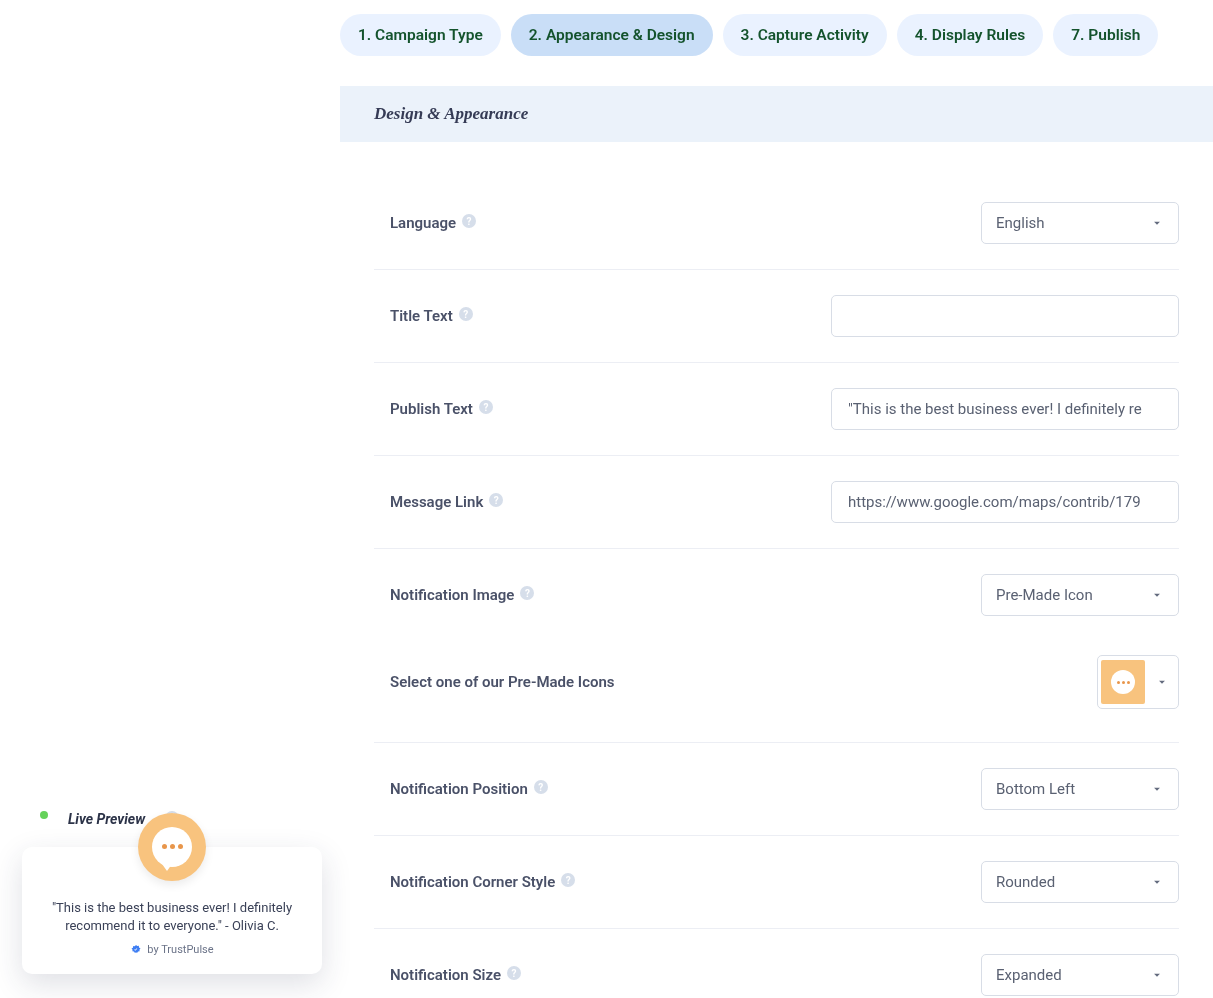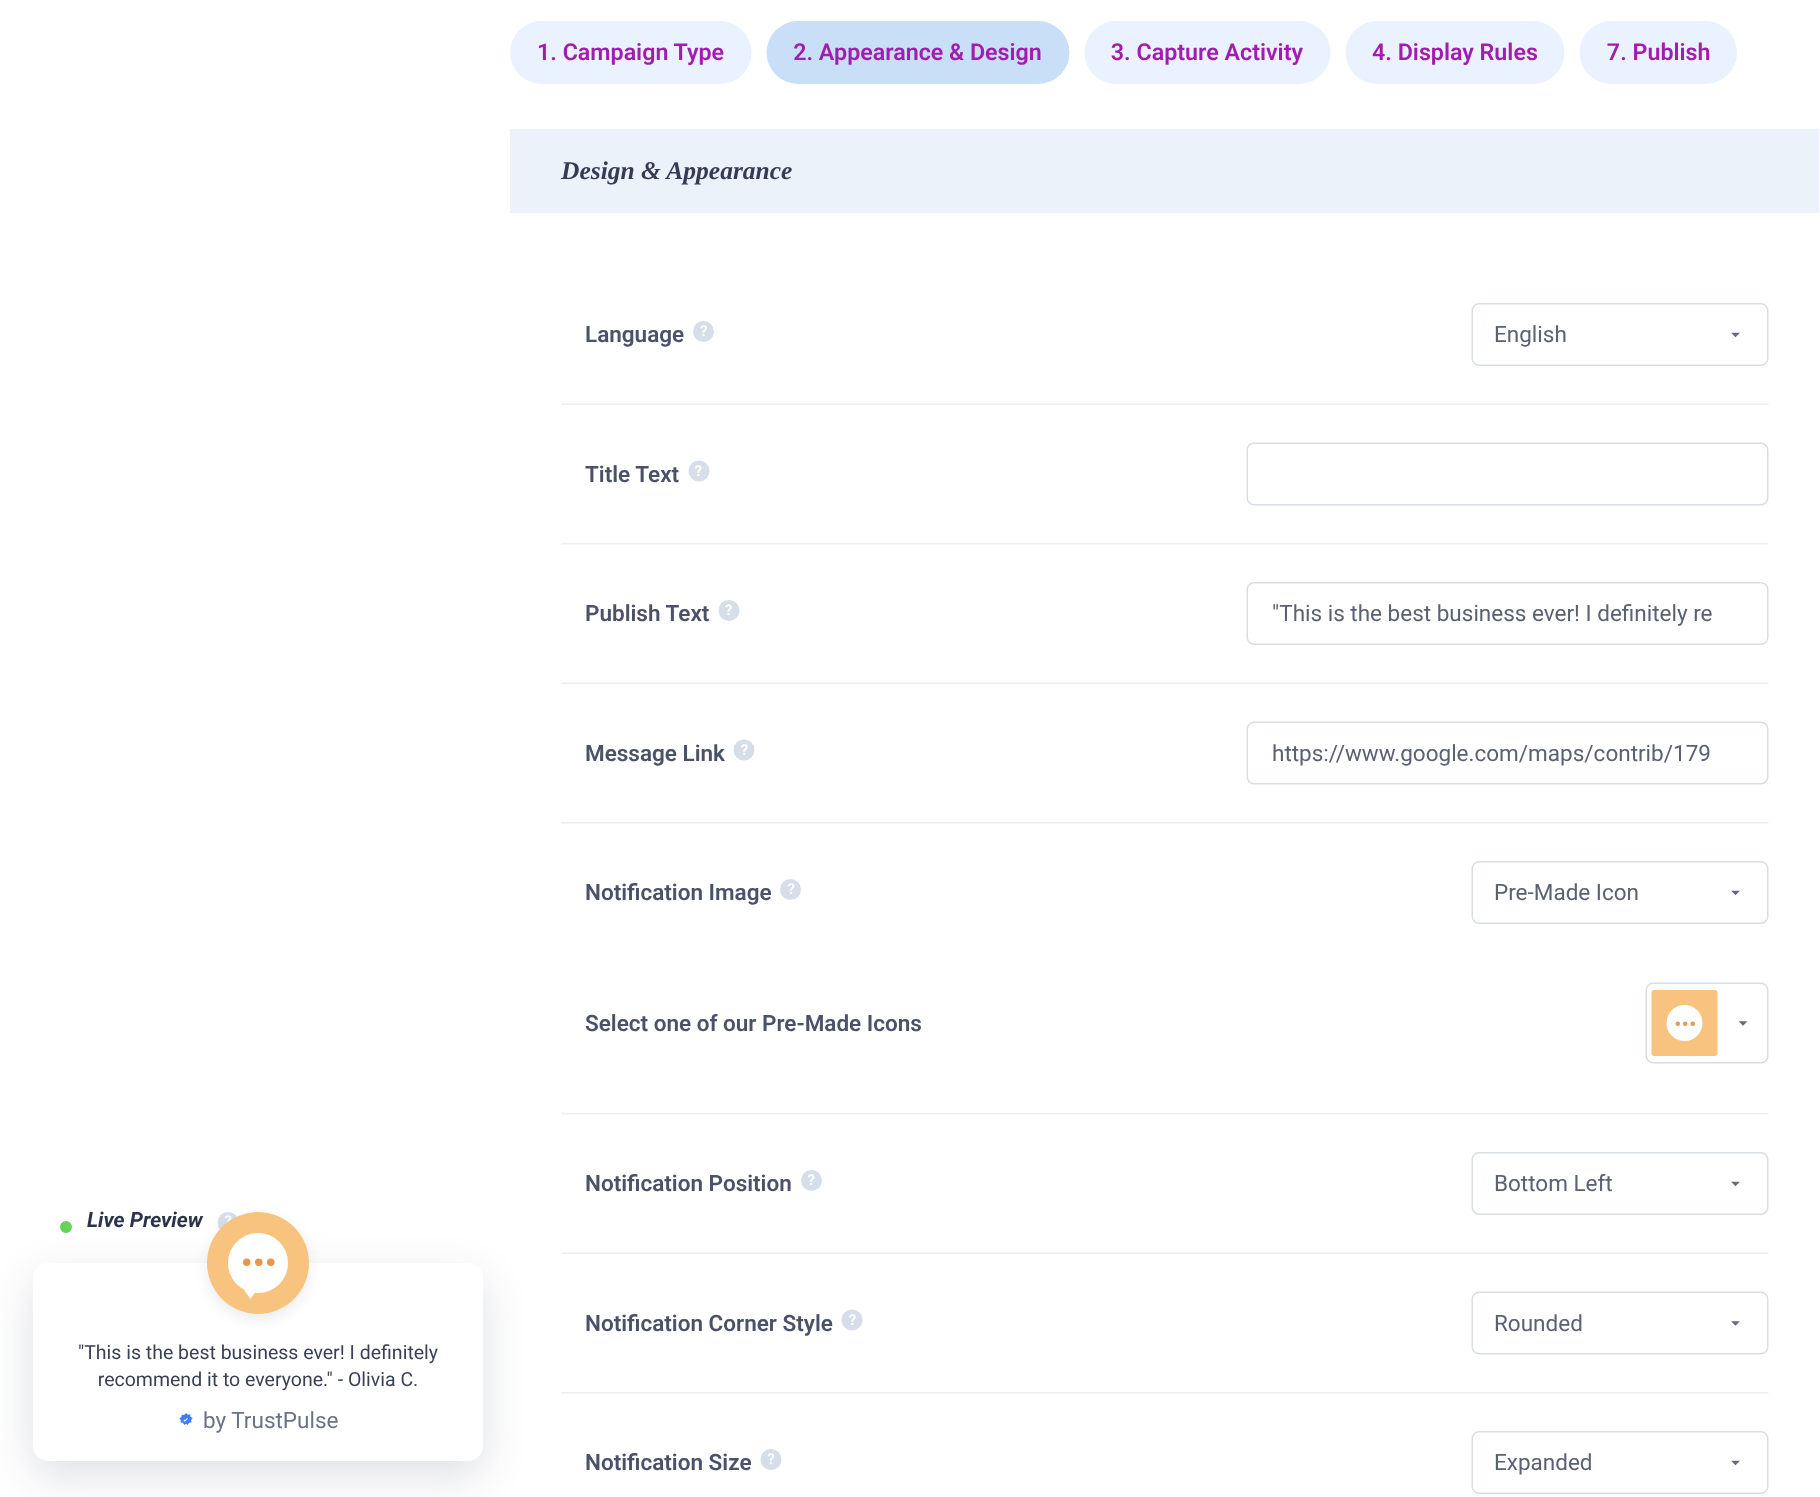--- a/index.html
+++ b/index.html
@@ -6,21 +6,21 @@
   html, body { width: 1213px; height: 998px; font-family: -apple-system, BlinkMacSystemFont, "Segoe UI", Roboto, sans-serif; background: #fff; color: #4b5563; overflow: hidden; }
   
   .page { display: flex; width: 100%; height: 100%; }
   .left-col { width: 340px; position: relative; flex-shrink: 0; }
   .right-col { flex: 1; padding-top: 14px; }
   
   
   .steps { display: flex; gap: 10px; padding-left: 0; margin-bottom: 30px; }
   .step {
     background: #eaf2ff;
-    color: #a21caf;
+    color: #14532d;
     font-weight: 600;
     font-size: 15.5px;
     padding: 12px 18px;
     border-radius: 22px;
     white-space: nowrap;
     cursor: pointer;
   }
   .step.active { background: #c9def7; }
   
   
@@ -134,22 +134,22 @@
   
   
   .preview-wrap {
     position: absolute;
     left: 22px;
     bottom: 24px;
     width: 300px;
   }
   .preview-title {
     display: flex;
-    align-items: flex-end;
-    gap: 10px;
+    align-items: flex-start;
+    gap: 20px;
     margin-bottom: 20px;
     padding-left: 18px;
   }
   .green-dot { width: 8px; height: 8px; border-radius: 50%; background: #65d25a; }
   .preview-title-text { font-style: italic; font-weight: 700; font-size: 14px; color: #2c3348; }
   .preview-card {
     background: #fff;
     border-radius: 10px;
     box-shadow: 0 10px 30px rgba(40,50,80,0.15);
     padding: 40px 22px 18px 22px;
@@ -188,21 +188,21 @@
     border-right:5px solid transparent;
     border-top:7px solid #fff;
   }
   .preview-icon .dot2 { width: 5px; height: 5px; border-radius: 50%; background: #e8964b; }
   .preview-msg { font-size: 13px; color: #3a4157; line-height: 1.4; margin-top: 12px; }
   .preview-brand {
     display: flex;
     align-items: center;
     justify-content: center;
     gap: 5px;
-    font-size: 15px;
+    font-size: 11px;
     color: #6b7388;
     margin-top: 8px;
   }
   .preview-brand .badge {
     width: 12px; height: 12px;
     display: inline-flex;
     align-items: center;
     justify-content: center;
   }
   .preview-brand .badge svg { width: 12px; height: 12px; }

